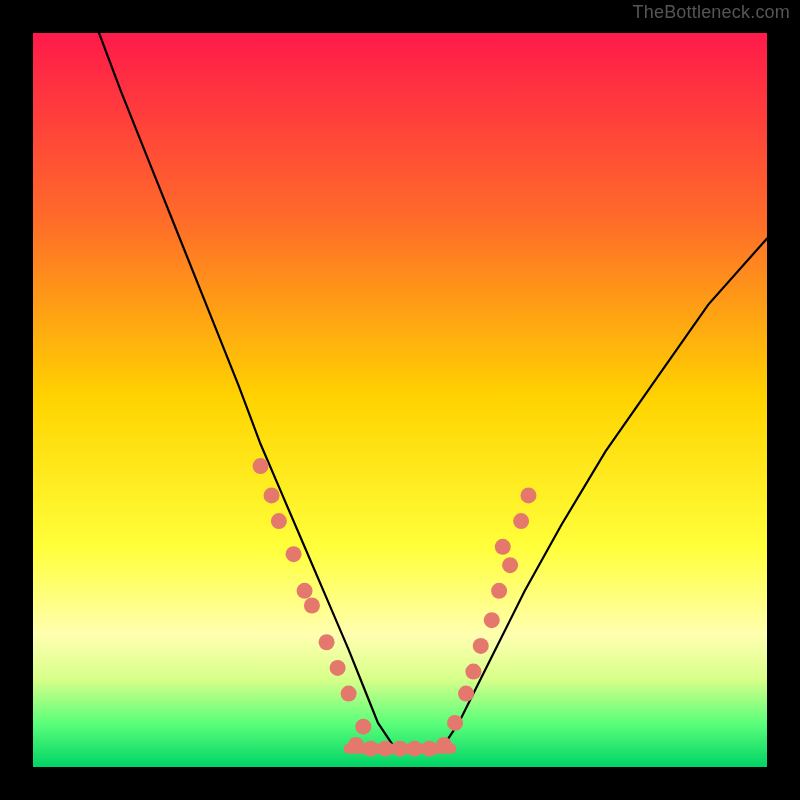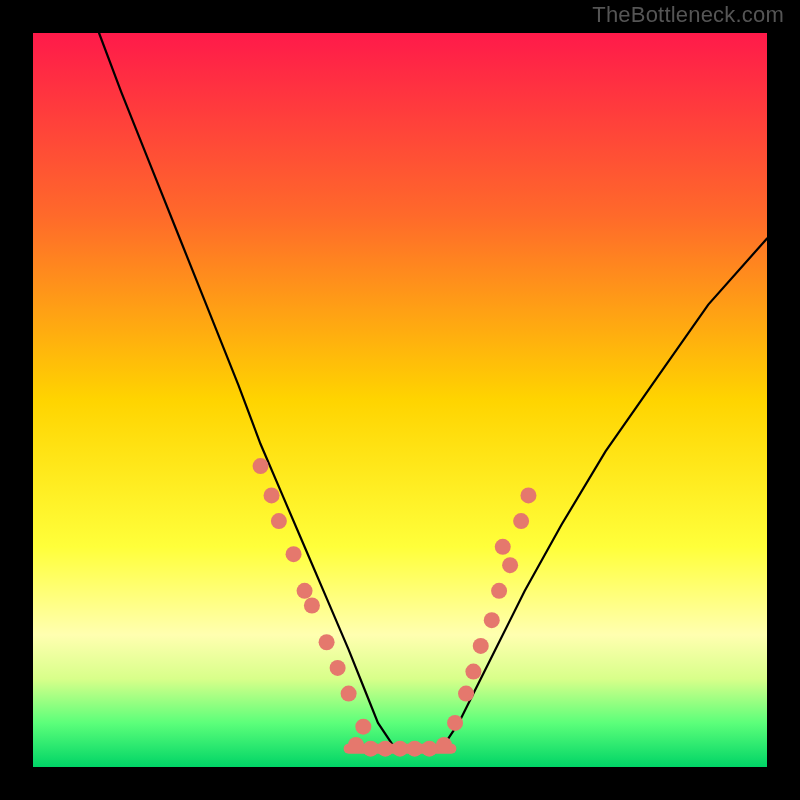--- a/index.html
+++ b/index.html
@@ -7,23 +7,23 @@
     padding: 0;
     width: 800px;
     height: 800px;
     overflow: hidden;
     background: #000;
     font-family: Arial, Helvetica, sans-serif;
   }
   .watermark {
     position: absolute;
     top: 2px;
-    right: 16px;
+    right: 10px;
     color: #555;
-    font-size: 22px;
+    font-size: 18px;
     font-weight: 500;
     z-index: 10;
     letter-spacing: 0.2px;
   }
   .plot {
     position: absolute;
     left: 33px;
     top: 33px;
     width: 734px;
     height: 734px;

